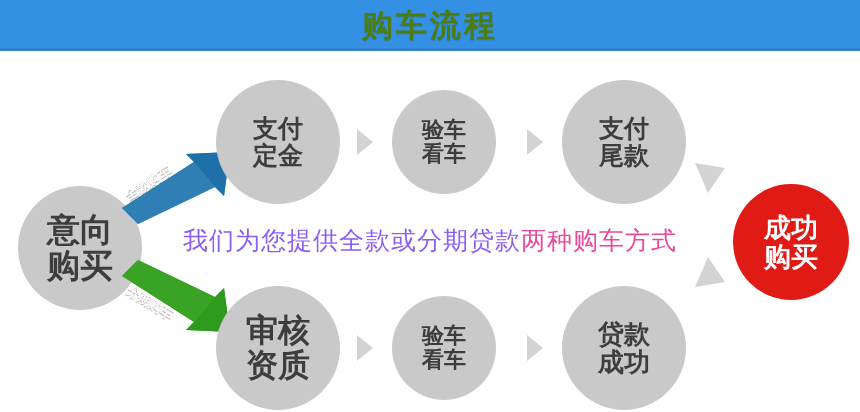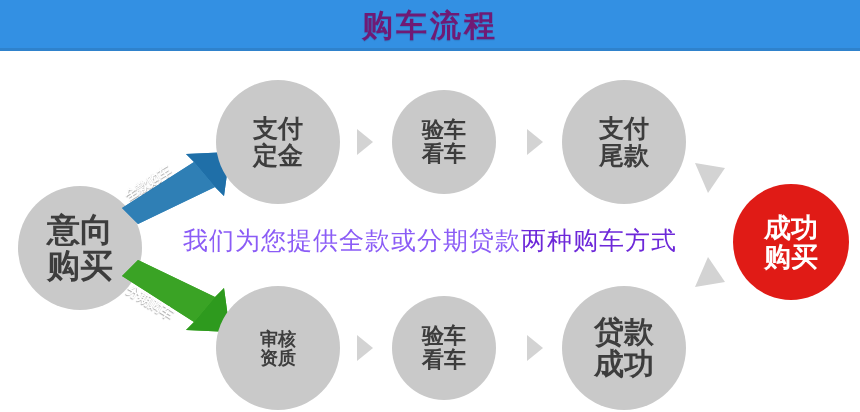--- a/index.html
+++ b/index.html
@@ -14,21 +14,21 @@
   
   .banner{
     position:absolute;left:0;top:0;width:860px;height:51px;
     background:#3390e3;
     border-bottom:3px solid #2f82cc;
     box-sizing:border-box;
   }
   .banner-title{
     position:absolute;left:0;top:0;width:860px;height:51px;
     display:flex;align-items:center;justify-content:center;
-    color:#701a75;font-size:31px;font-weight:bold;letter-spacing:3px;
+    color:#4d7c0f;font-size:31px;font-weight:bold;letter-spacing:3px;
     text-shadow:0 1px 1px rgba(0,0,0,.12);
   }
 
   
   .canvas{position:absolute;left:0;top:54px;width:860px;height:358px;}
 
   
   .node{
     position:absolute;border-radius:50%;
     display:flex;flex-direction:column;align-items:center;justify-content:center;
@@ -38,23 +38,23 @@
   }
   .node.grey{background:#c9c9c9;color:#3d3d3d;}
   .node.red{background:#e01b16;color:#ffffff;}
   .node .l1,.node .l2{display:block;white-space:nowrap;}
 
   
   .n-start  {left:18px; top:132px; width:124px;height:124px;font-size:33px;font-weight:bold;}
   .n-t1     {left:216px;top:26px;  width:124px;height:124px;font-size:25px;font-weight:bold;}
   .n-t2     {left:392px;top:36px;  width:104px;height:104px;font-size:22px;font-weight:bold;}
   .n-t3     {left:562px;top:26px;  width:124px;height:124px;font-size:25px;font-weight:bold;}
-  .n-b1     {left:216px;top:232px; width:124px;height:124px;font-size:18px;font-weight:bold;}
+  .n-b1     {left:216px;top:232px; width:124px;height:124px;font-size:32px;font-weight:bold;}
   .n-b2     {left:392px;top:242px; width:104px;height:104px;font-size:22px;font-weight:bold;}
-  .n-b3     {left:562px;top:232px; width:124px;height:124px;font-size:30px;font-weight:bold;}
+  .n-b3     {left:562px;top:232px; width:124px;height:124px;font-size:26px;font-weight:bold;}
   .n-end    {left:733px;top:130px; width:116px;height:116px;font-size:27px;font-weight:bold;}
 
   
   .tri{position:absolute;width:0;height:0;}
   .tri-right{
     border-top:13px solid transparent;
     border-bottom:13px solid transparent;
     border-left:16px solid #d3d3d3;
   }
   .tri-t1{left:357px;top:75px;}
@@ -83,21 +83,21 @@
 
   
   .caption{
     position:absolute;left:0;top:170px;width:860px;
     text-align:center;
     font-size:25px;
     letter-spacing:1px;
     white-space:nowrap;
   }
   .caption .grey-part{color:#8b5cf6;}
-  .caption .red-part{color:#6d28d9;}
+  .caption .red-part{color:#ec4899;}
 </style>
 </head>
 <body>
 
 <div id="page">
 
   <div class="banner"></div>
   <div class="banner-title">购车流程</div>
 
   <div class="canvas">

